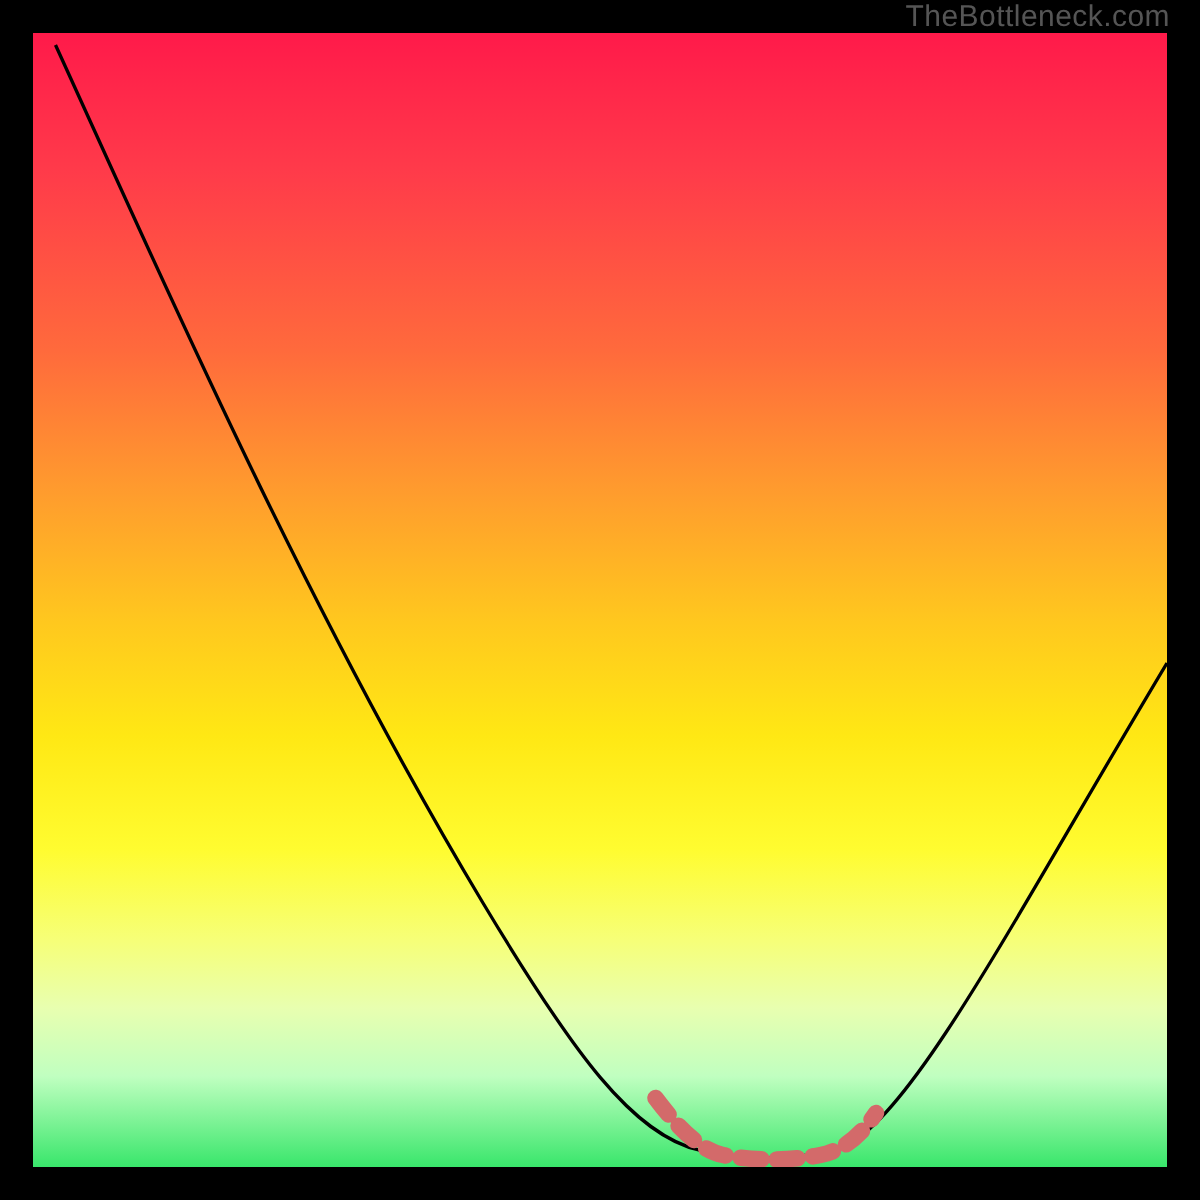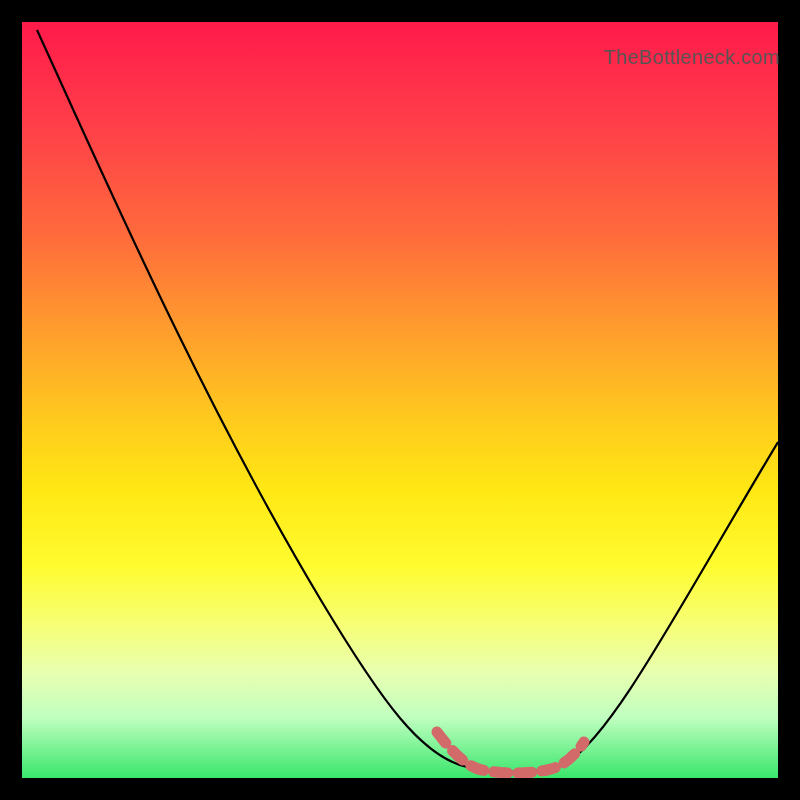--- a/index.html
+++ b/index.html
@@ -37,21 +37,20 @@
     );
   }
   .watermark {
     position: absolute;
     top: 0px;
     right: 20px;
     font-family: Arial, Helvetica, sans-serif;
     font-size: 20px;
     color: #555;
     letter-spacing: 0.3px;
-    margin-top: 46px;
   }
   svg.curve {
     position: absolute;
     left: 0; top: 0;
     width: 756px;
     height: 756px;
   }
 </style>
 </head>
 <body>

